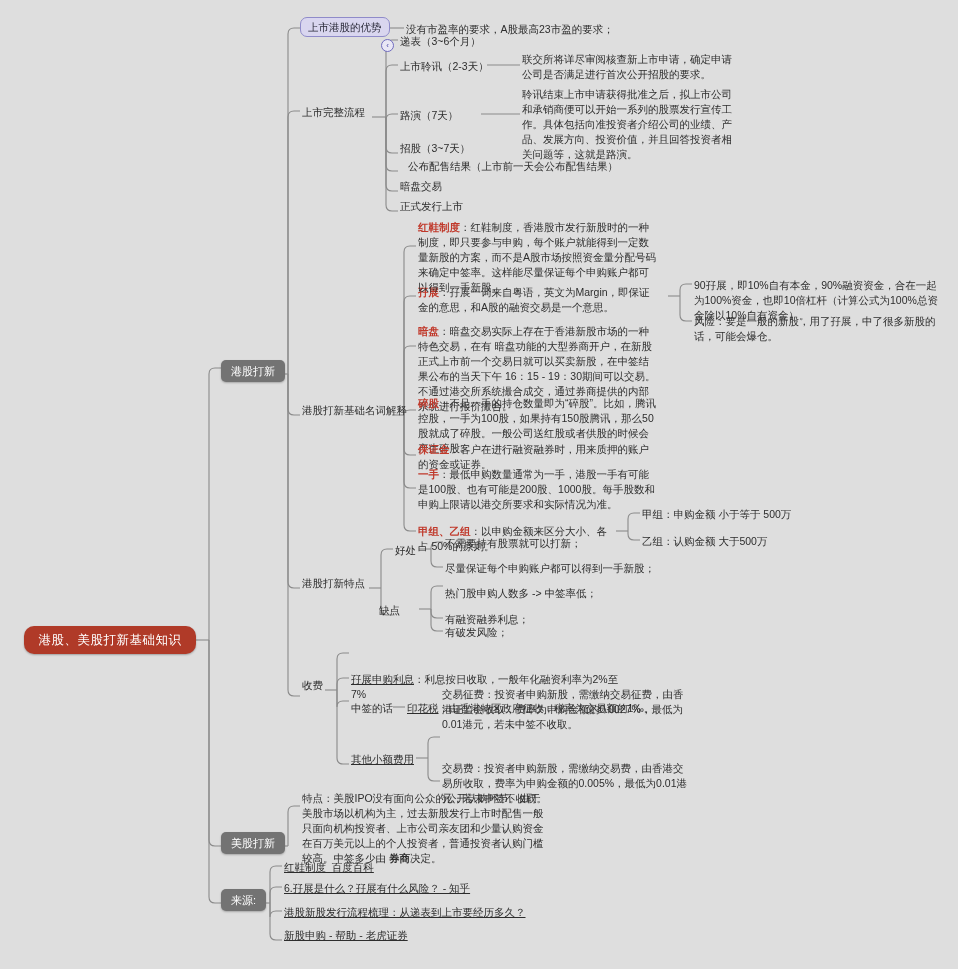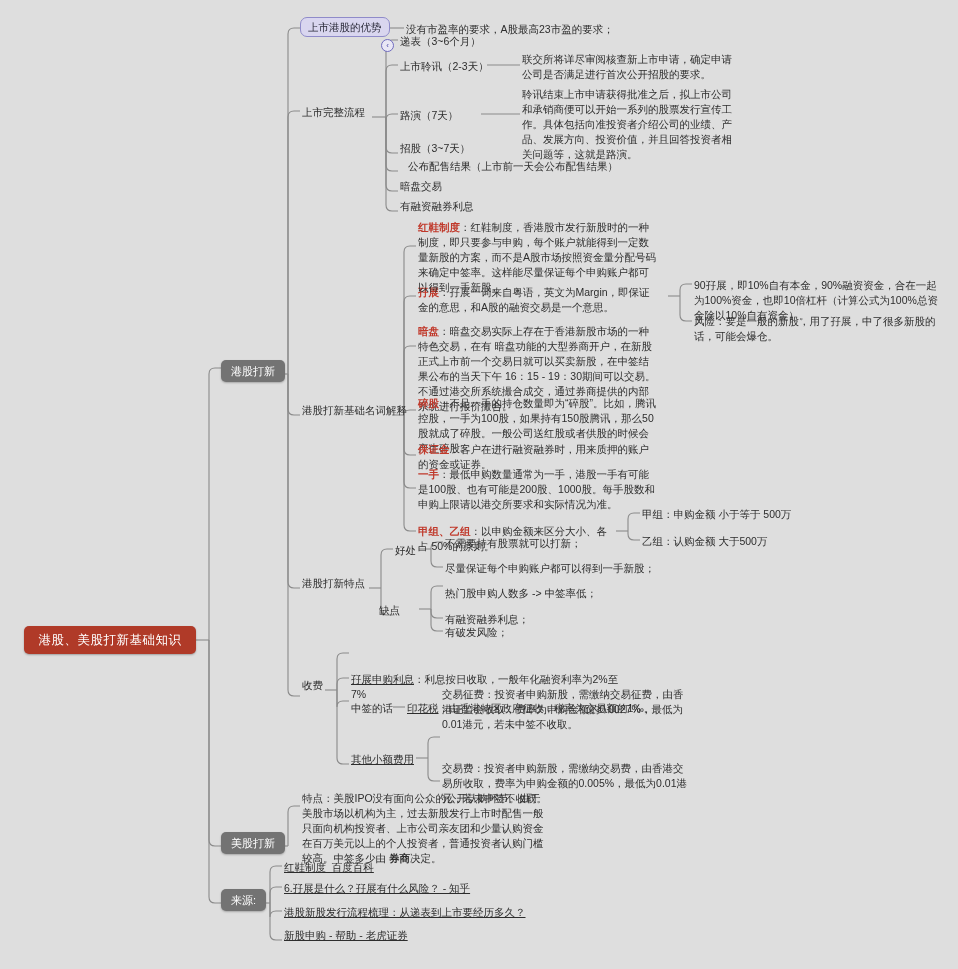--- a/index.html
+++ b/index.html
@@ -13,21 +13,21 @@
   }
   #canvas{position:absolute;left:0;top:0;width:958px;height:969px;}
   svg#links{position:absolute;left:0;top:0;width:958px;height:969px;pointer-events:none;}
 
   .node{position:absolute;box-sizing:border-box;}
 
   
   .root{
     background:#b03a28;
     color:#ffffff;
-    border-radius:5px;
+    border-radius:10px;
     padding:6px 10px;
     font-size:12.5px;
     line-height:16px;
     white-space:nowrap;
     box-shadow:0 1px 2px rgba(0,0,0,.28);
     letter-spacing:.5px;
   }
   
   .pill{
     background:#737373;
@@ -180,21 +180,21 @@
   <div class="node txt" style="left:300px;top:104px;">上市完整流程</div>
 
   <div class="node txt" style="left:398px;top:33px;">递表（3~6个月）</div>
   <div class="node txt" style="left:398px;top:58px;">上市聆讯（2-3天）</div>
   <div class="node para" style="left:520px;top:51px;width:222px;">联交所将详尽审阅核查新上市申请，确定申请公司是否满足进行首次公开招股的要求。</div>
   <div class="node txt" style="left:398px;top:107px;">路演（7天）</div>
   <div class="node para" style="left:520px;top:86px;width:222px;">聆讯结束上市申请获得批准之后，拟上市公司和承销商便可以开始一系列的股票发行宣传工作。具体包括向准投资者介绍公司的业绩、产品、发展方向、投资价值，并且回答投资者相关问题等，这就是路演。</div>
   <div class="node txt" style="left:398px;top:140px;">招股（3~7天）</div>
   <div class="node txt" style="left:398px;top:158px;margin-left:8px;">公布配售结果（上市前一天会公布配售结果）</div>
   <div class="node txt" style="left:398px;top:178px;">暗盘交易</div>
-  <div class="node txt" style="left:398px;top:198px;">有融资融券利息</div>
+  <div class="node txt" style="left:398px;top:198px;">正式发行上市</div>
 
   <div class="node txt" style="left:300px;top:402px;">港股打新基础名词解释</div>
 
   <div class="node para" style="left:416px;top:284px;width:245px;">
     <span class="term">孖展</span><span>：孖展一词来自粤语，英文为Margin，即保证金的意思，和A股的融资交易是一个意思。</span>
   </div>
   <div class="node para" style="left:416px;top:219px;width:245px;">
     <span class="term">红鞋制度</span><span>：红鞋制度，香港股市发行新股时的一种制度，即只要参与申购，每个账户就能得到一定数量新股的方案，而不是A股市场按照资金量分配号码来确定中签率。这样能尽量保证每个申购账户都可以得到一手新股。</span>
   </div>
   <div class="node para" style="left:416px;top:323px;width:245px;">

